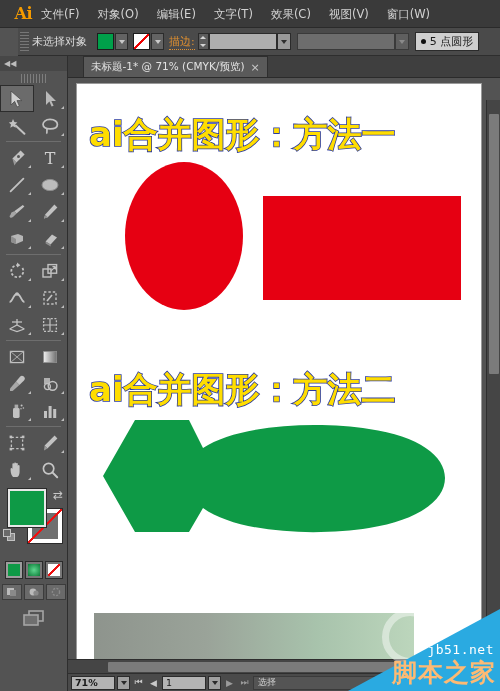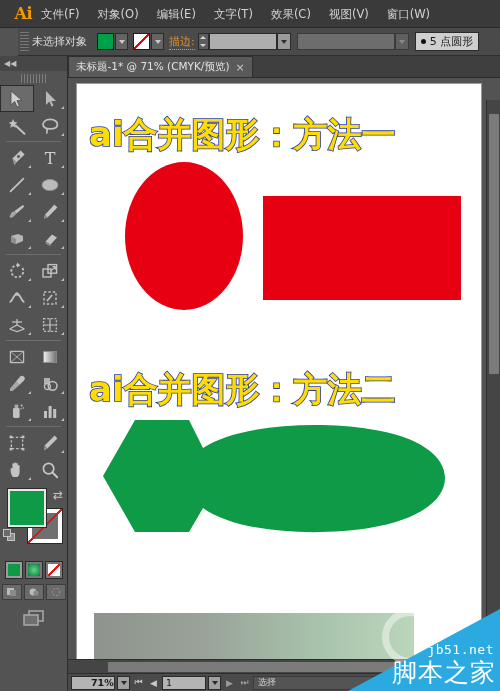--- a/index.html
+++ b/index.html
@@ -170,21 +170,21 @@
     background: #535353;
   }
   .tabstrip {
     height: 22px; background: #3f3f3f; display: flex; align-items: flex-end;
     border-bottom: 1px solid #2b2b2b;
   }
   .doctab {
     height: 21px; background: #5a5a5a; border: 1px solid #2e2e2e; border-bottom: none;
     display: flex; align-items: center; gap: 6px; padding: 0 7px;
     color: #e2e2e2; font-size: 10.5px; white-space: nowrap;
-    margin-left: 0;
+    margin-left: 15px;
   }
   .doctab .x { color: #c9c9c9; font-size: 11px; }
 
   .canvaswrap {
     position: absolute; left: 0; top: 22px; width: 432px; height: 613px;
     overflow: hidden; background: #535353;
   }
   .page {
     position: absolute; left: 8px; top: 5px; width: 406px; height: 590px;
     background: #ffffff; border: 1px solid #9a9a9a;
@@ -231,21 +231,21 @@
   .h-thumb { position: absolute; top: 2px; left: 40px; width: 300px; height: 10px; background: #7b7b7b; border-radius: 1px; }
 
   
   .statusbar {
     position: absolute; left: 0; bottom: 0; width: 432px; height: 18px;
     background: #4a4a4a; display: flex; align-items: center; gap: 2px;
     padding-left: 3px; border-top: 1px solid #2e2e2e;
   }
   .zoomfield {
     width: 44px; height: 14px; background: #b4b4b4; border: 1px solid #2b2b2b;
-    color: #1a1a1a; font-size: 9.5px; display: flex; align-items: center; padding-left: 19px;
+    color: #1a1a1a; font-size: 9.5px; display: flex; align-items: center; padding-left: 3px;
     font-weight: bold;
   }
   .st-arrow {
     width: 13px; height: 14px; background: #a0a0a0; border: 1px solid #2b2b2b;
     display: flex; align-items: center; justify-content: center;
   }
   .st-arrow::after {
     content:""; width:0; height:0;
     border-left:3.5px solid transparent; border-right:3.5px solid transparent;
     border-top:4px solid #2a2a2a;
@@ -271,22 +271,22 @@
     position: absolute; right: 0; bottom: 0; width: 152px; height: 82px;
     background: #2aaae1;
     clip-path: polygon(100% 0%, 100% 100%, 0% 100%);
   }
   .wm-en {
     position: absolute; right: 6px; bottom: 34px; color: #fff;
     font-size: 13px; font-family: "DejaVu Sans Mono", "Liberation Mono", monospace;
     letter-spacing: 0.5px;
   }
   .wm-cn {
-    position: absolute; right: 4px; bottom: 2px; color: #ffffff;
-    font-size: 25px; font-weight: normal; letter-spacing: 1px;
+    position: absolute; right: 4px; bottom: 2px; color: #fdba74;
+    font-size: 25px; font-weight: bold; letter-spacing: 1px;
   }
   .wm-ghost {
     position: absolute; right: 62px; bottom: 26px;
     width: 56px; height: 56px; border: 7px solid rgba(255,255,255,0.45);
     border-radius: 50%;
   }
 </style>
 </head>
 <body>
 

